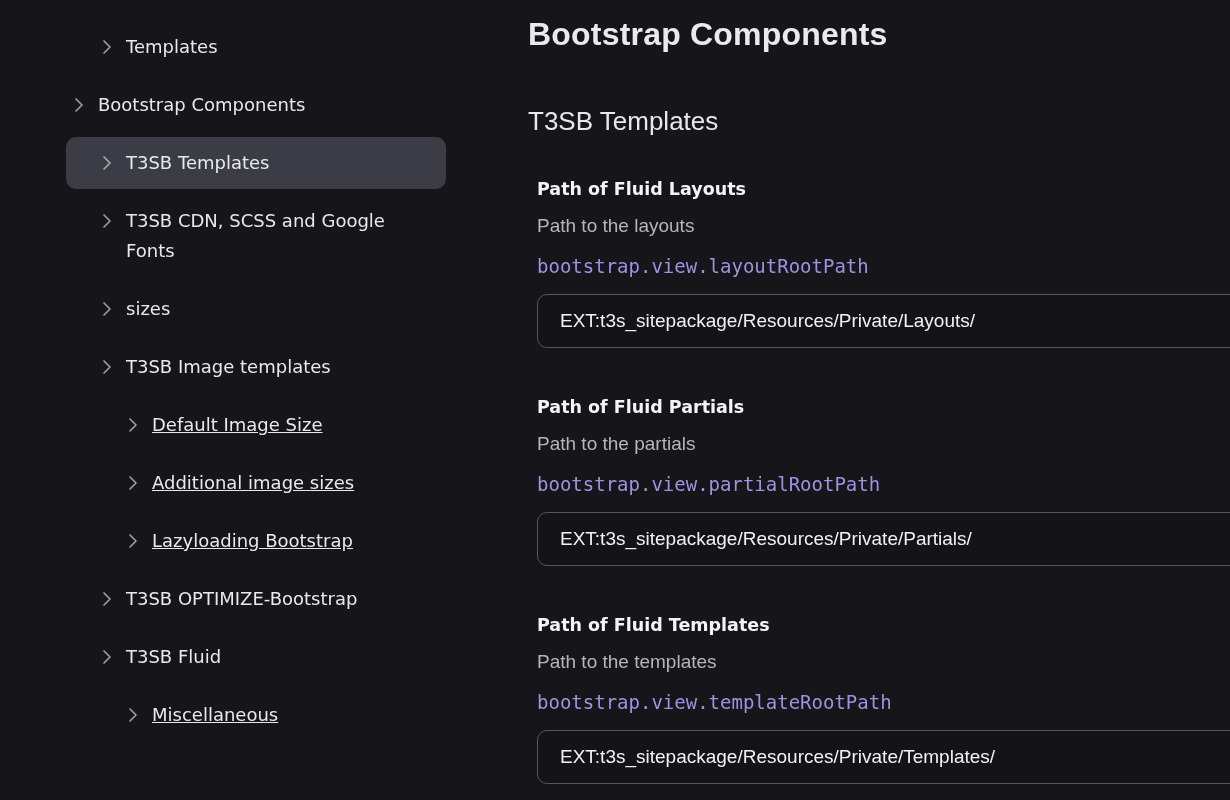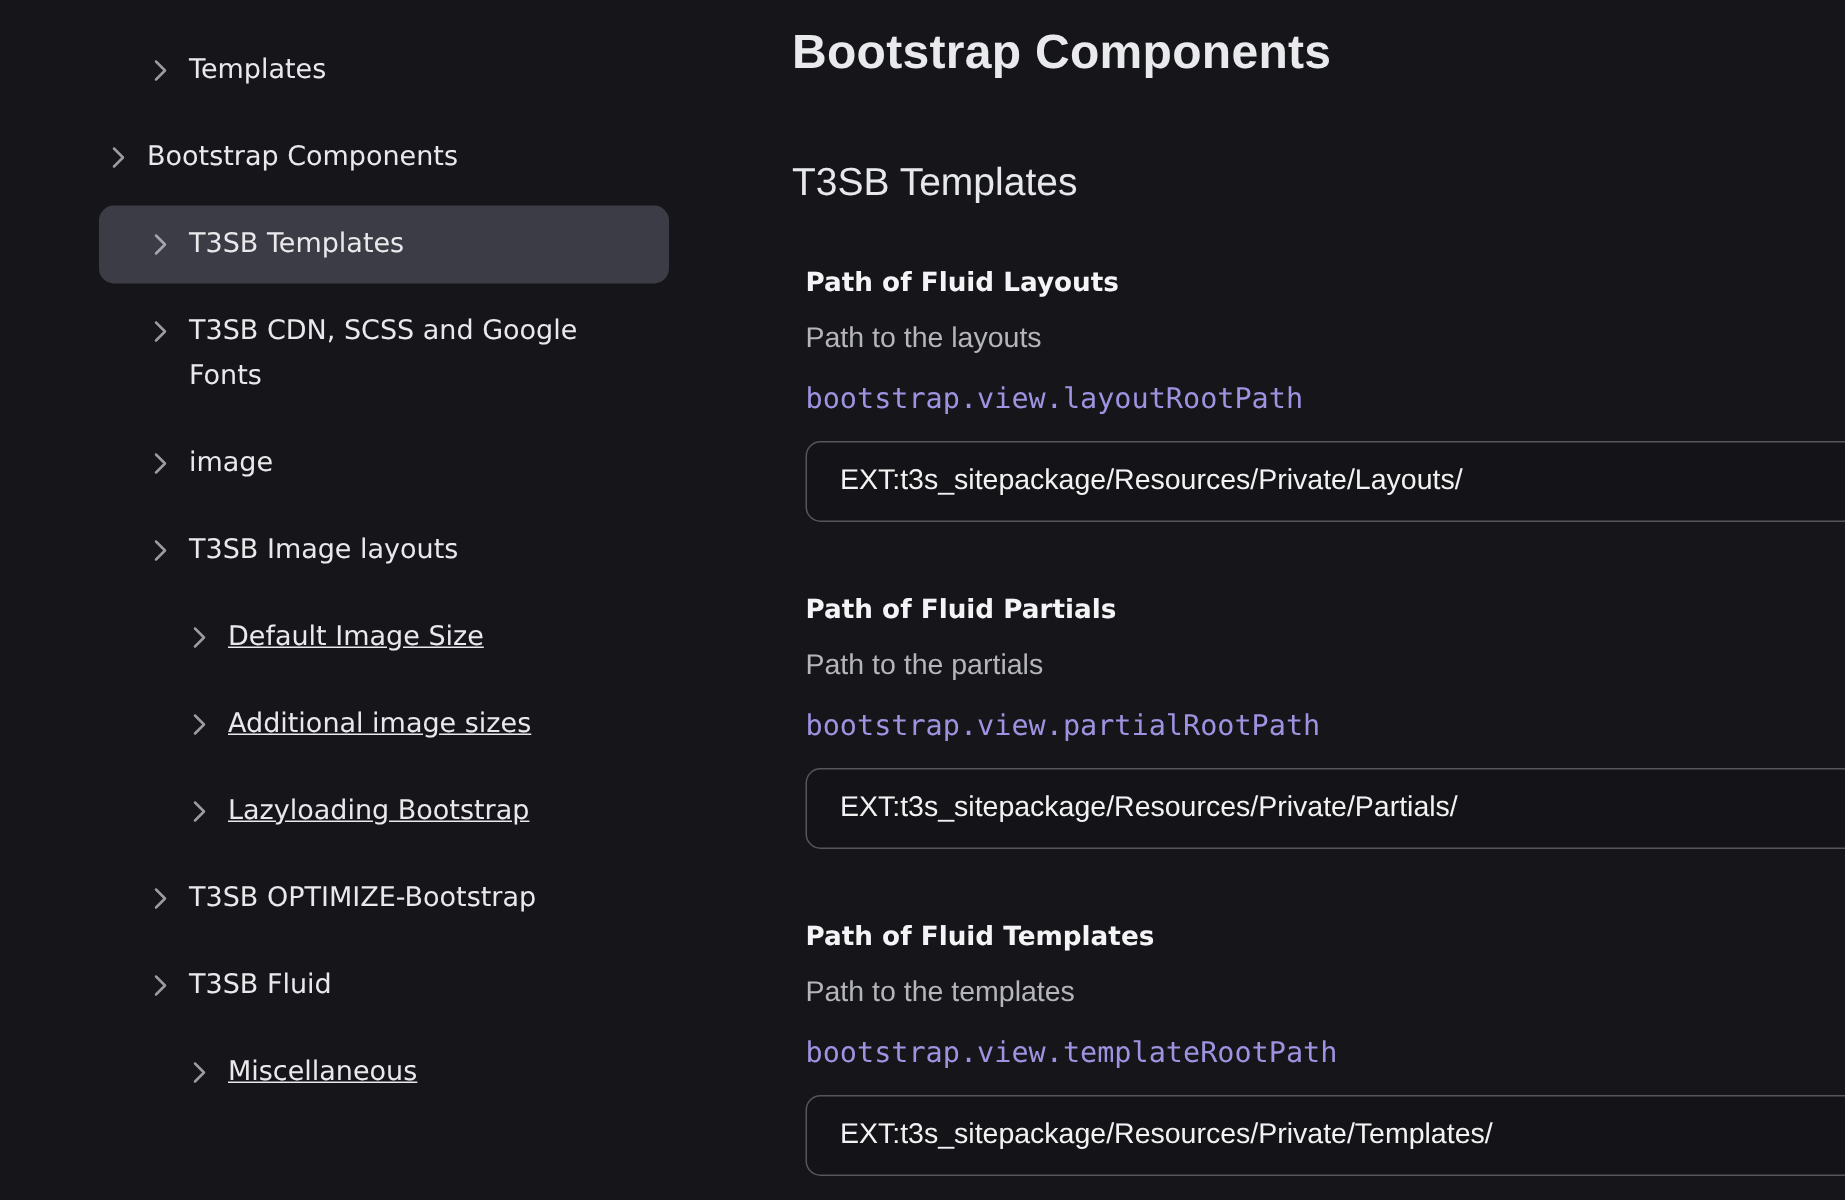--- a/index.html
+++ b/index.html
@@ -144,30 +144,30 @@
       </span>
     <span class="lbl">T3SB CDN, SCSS and Google Fonts</span>
   </div>
 
   <div class="tree-row lvl1">
     <span class="chev">
         <svg width="10" height="16" viewBox="0 0 10 16">
           <polyline points="2,2 8,8 2,14" fill="none" stroke="#9b9ba1" stroke-width="1.7" stroke-linecap="round" stroke-linejoin="round"></polyline>
         </svg>
       </span>
-    <span class="lbl">image</span>
-  </div>
-
-  <div class="tree-row lvl1">
-    <span class="chev">
-        <svg width="10" height="16" viewBox="0 0 10 16">
-          <polyline points="2,2 8,8 2,14" fill="none" stroke="#9b9ba1" stroke-width="1.7" stroke-linecap="round" stroke-linejoin="round"></polyline>
-        </svg>
-      </span>
-    <span class="lbl">T3SB Image layouts</span>
+    <span class="lbl">sizes</span>
+  </div>
+
+  <div class="tree-row lvl1">
+    <span class="chev">
+        <svg width="10" height="16" viewBox="0 0 10 16">
+          <polyline points="2,2 8,8 2,14" fill="none" stroke="#9b9ba1" stroke-width="1.7" stroke-linecap="round" stroke-linejoin="round"></polyline>
+        </svg>
+      </span>
+    <span class="lbl">T3SB Image templates</span>
   </div>
 
   <div class="tree-row lvl2">
     <span class="chev">
         <svg width="10" height="16" viewBox="0 0 10 16">
           <polyline points="2,2 8,8 2,14" fill="none" stroke="#9b9ba1" stroke-width="1.7" stroke-linecap="round" stroke-linejoin="round"></polyline>
         </svg>
       </span>
     <span class="lbl">Default Image Size</span>
   </div>

